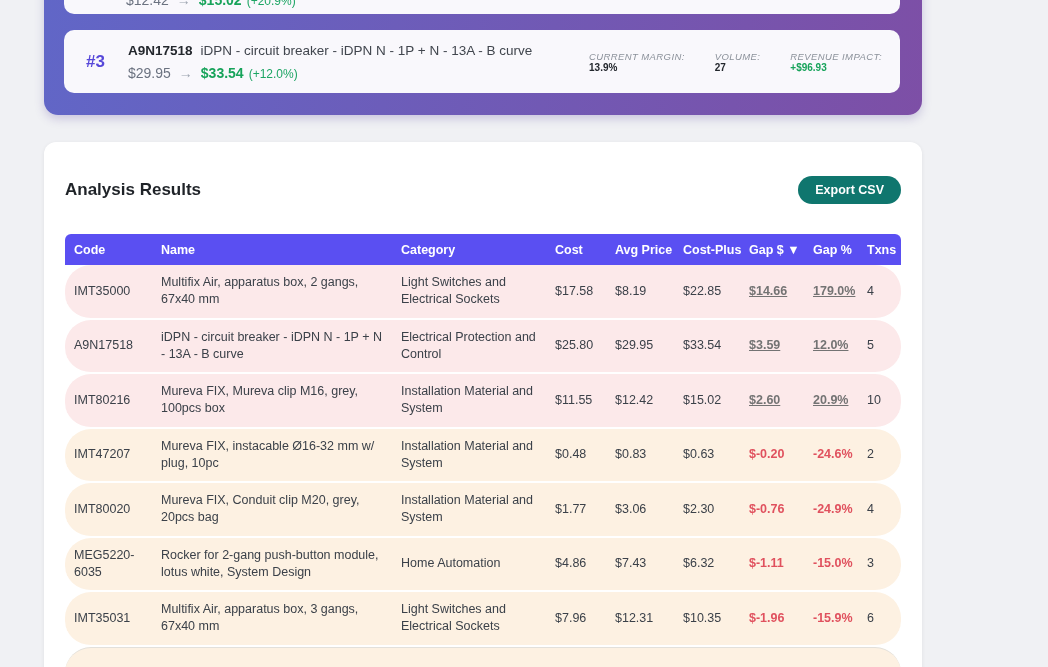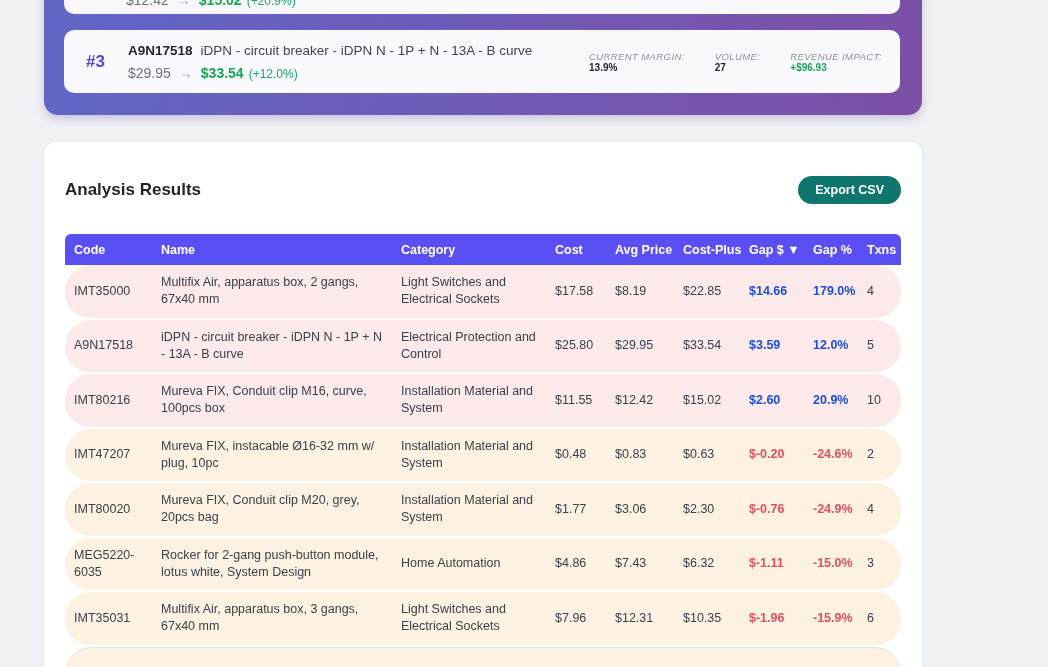--- a/index.html
+++ b/index.html
@@ -71,21 +71,21 @@
     white-space:nowrap;
   }
   .trow { border-bottom:2px solid #ffffff; min-height:54.5px;border-radius:26px; }
   .trow.pink { background:#fce9ea; }
   .trow.cream { background:#fdf1e2; }
   .trow.partial-row { height:54px; border-top:1px solid #e3e0da; }
   .cell {
     font-size:12.5px; color:#3b4149; display:flex; align-items:center;
     padding:8px 6px 8px 9px; line-height:17px;
   }
-  .cell.pos { color:#1d4ed8; font-weight:600; }
+  .cell.pos { color:#737373; font-weight:600;text-decoration:underline; }
   .cell.neg { color:#e0515e; font-weight:600; }
 </style>
 </head>
 <body>
 
 <div class="page">
 
   <div class="rec-panel">
 
     <div class="rec-card partial">
@@ -157,21 +157,21 @@
             <div class="cell">Electrical Protection and Control</div>
             <div class="cell">$25.80</div>
             <div class="cell">$29.95</div>
             <div class="cell">$33.54</div>
             <div class="cell pos">$3.59</div>
             <div class="cell pos">12.0%</div>
             <div class="cell">5</div>
           </div>
           <div class="trow pink">
             <div class="cell">IMT80216</div>
-            <div class="cell">Mureva FIX, Conduit clip M16, curve, 100pcs box</div>
+            <div class="cell">Mureva FIX, Mureva clip M16, grey, 100pcs box</div>
             <div class="cell">Installation Material and System</div>
             <div class="cell">$11.55</div>
             <div class="cell">$12.42</div>
             <div class="cell">$15.02</div>
             <div class="cell pos">$2.60</div>
             <div class="cell pos">20.9%</div>
             <div class="cell">10</div>
           </div>
           <div class="trow cream">
             <div class="cell">IMT47207</div>

